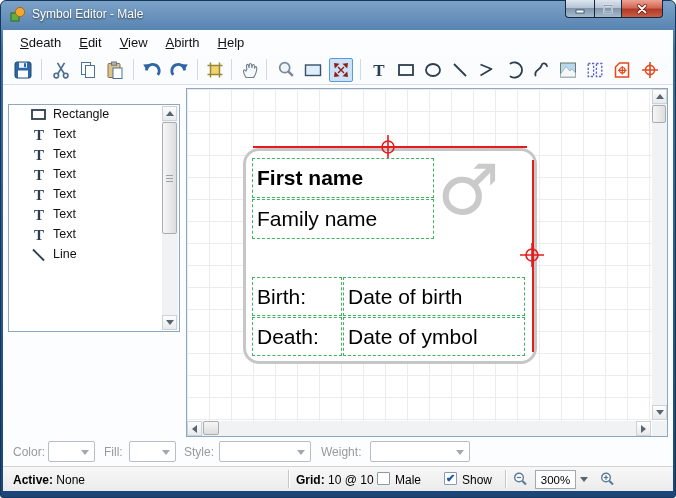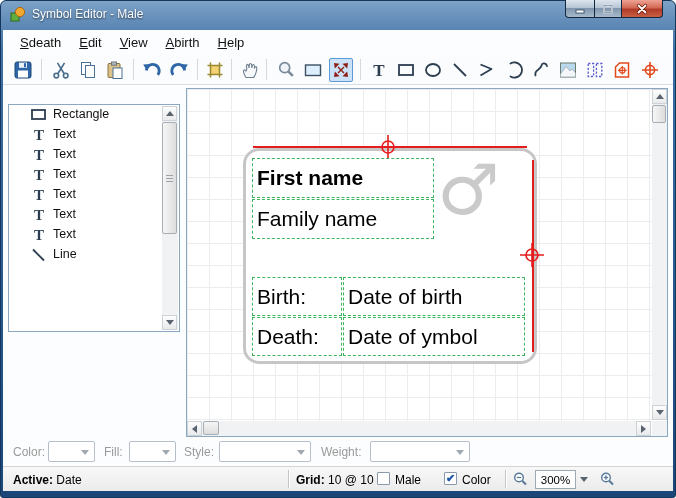--- a/index.html
+++ b/index.html
@@ -408,29 +408,29 @@
     <div class="combo" style="left:216px;width:92px">
         <div class="arr"></div>
       </div>
     <div class="flabel" style="left:318px">Weight:</div>
     <div class="combo" style="left:367px;width:100px">
         <div class="arr"></div>
       </div>
   </div>
 
   <div class="statusbar">
-    <div class="sb-text" style="left:10px"><b>Active:</b><span> Date</span></div>
+    <div class="sb-text" style="left:10px"><b>Active:</b><span> None</span></div>
     <div class="sseg" style="left:285px"></div>
     <div class="sb-text" style="left:293px"><b>Grid:</b><span> 10 @ 10</span></div>
     <div class="cbox" style="left:374px"></div>
     <div class="sb-text" style="left:392px">Male</div>
     <div class="cbox" style="left:441px">
         <span>✔</span>
       </div>
-    <div class="sb-text" style="left:459px">Color</div>
+    <div class="sb-text" style="left:459px">Show</div>
     <div class="sseg" style="left:502px"></div>
     <svg style="position:absolute;left:509px;top:4px" width="17" height="17" viewBox="0 0 17 17">
         <circle cx="7" cy="6.5" r="4.3" fill="#fff" stroke="#5a7a9a" stroke-width="1.4"></circle>
         <line x1="4.8" y1="6.5" x2="9.2" y2="6.5" stroke="#5a7a9a" stroke-width="1.3"></line>
         <line x1="10.2" y1="9.7" x2="14" y2="13.5" stroke="#5a7a9a" stroke-width="2"></line>
       </svg>
     <div class="zcombo">
         <span>300%</span>
       </div>
     <div class="zarrow">

